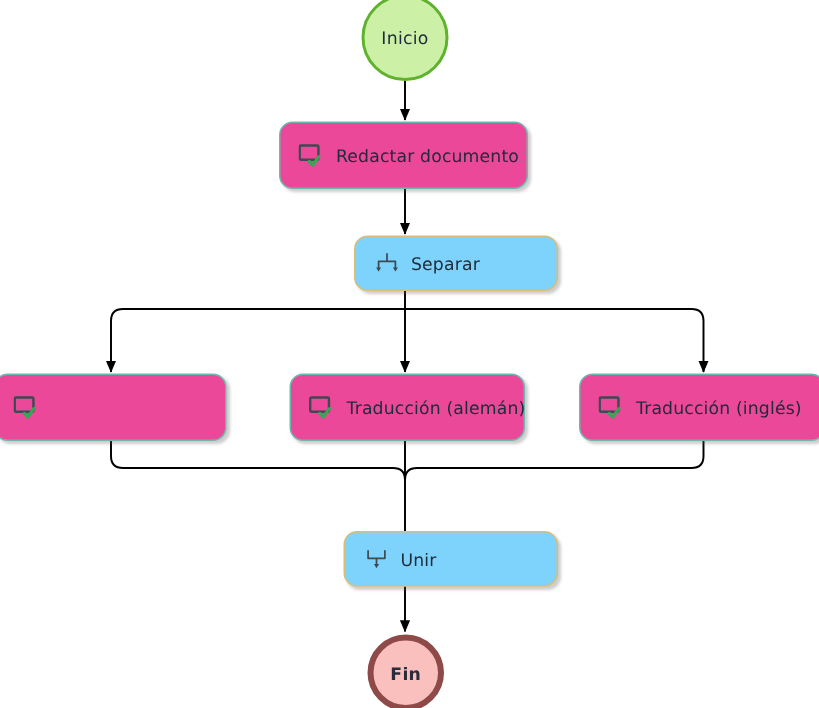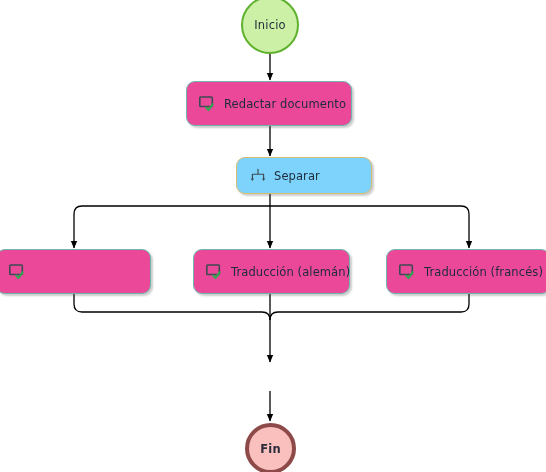--- a/index.html
+++ b/index.html
@@ -144,21 +144,28 @@
       <path d="M7.2,11.6 L9.4,14 L13.6,8.4" fill="none" stroke="#32a852" stroke-width="2.1" stroke-linecap="round" stroke-linejoin="round"></path>
     </svg>
     <span class="node-label">Traducción (alemán)</span>
   </div>
 
   <div class="node task" style="left:386px; top:249px; width:164px; height:45px;">
     <svg class="node-icon" viewBox="0 0 18 16" xmlns="http://www.w3.org/2000/svg">
       <rect x="0.8" y="1" width="12.5" height="9.5" rx="0.8" fill="none" stroke="#3d4a52" stroke-width="1.6"></rect>
       <path d="M7.2,11.6 L9.4,14 L13.6,8.4" fill="none" stroke="#32a852" stroke-width="2.1" stroke-linecap="round" stroke-linejoin="round"></path>
     </svg>
-    <span class="node-label">Traducción (francés)</span>
+    <span class="node-label">Traducción (inglés)</span>
   </div>
 
+  <div class="node gateway" style="left:197px; top:354px; width:143px; height:37px;">
+    <svg class="node-icon" viewBox="0 0 18 16" xmlns="http://www.w3.org/2000/svg">
+      <path d="M3.4,2.2 L3.4,7.2 M14.6,2.2 L14.6,7.2 M3.4,7.2 L14.6,7.2 M9,7.2 L9,11.2" fill="none" stroke="#3d4a52" stroke-width="1.15" stroke-linecap="round"></path>
+      <path d="M7.3,11 L9,13.8 L10.7,11 Z" fill="#3d4a52"></path>
+    </svg>
+    <span class="node-label">Unir</span>
+  </div>
 
   <div class="terminal end" style="left:245px; top:423px; width:51px; height:51px;">
     <span class="terminal-label">Fin</span>
   </div>
 
 </div>
 
 </body></html>

